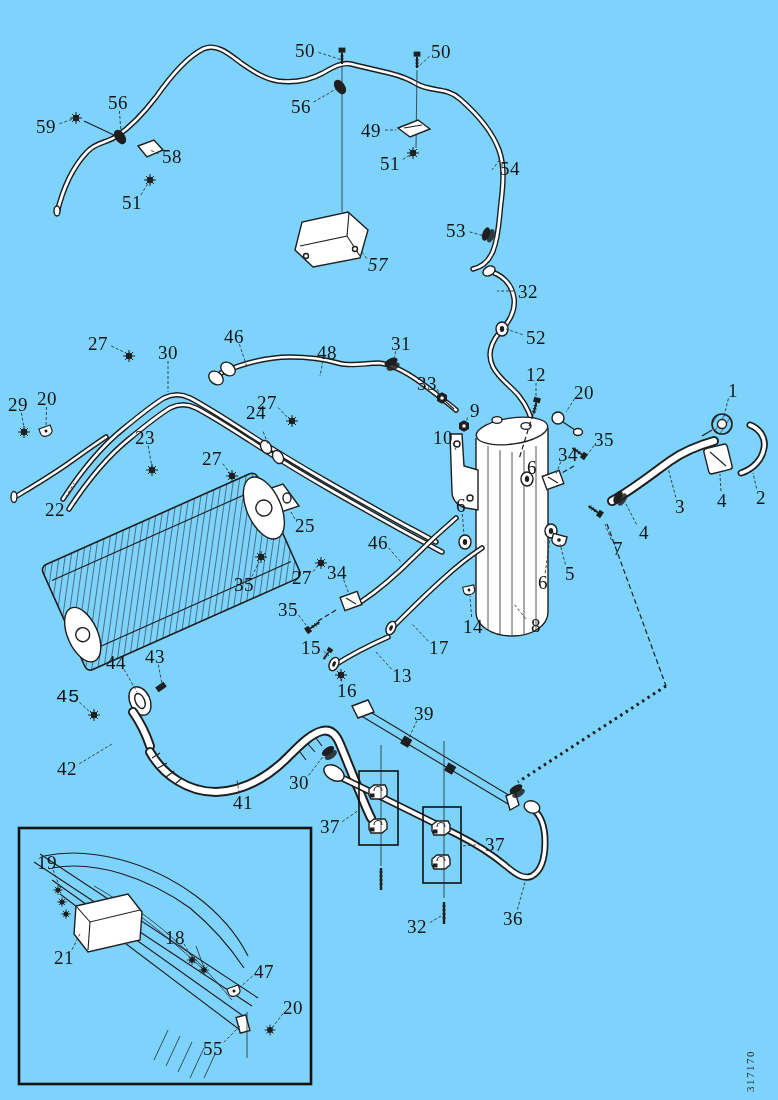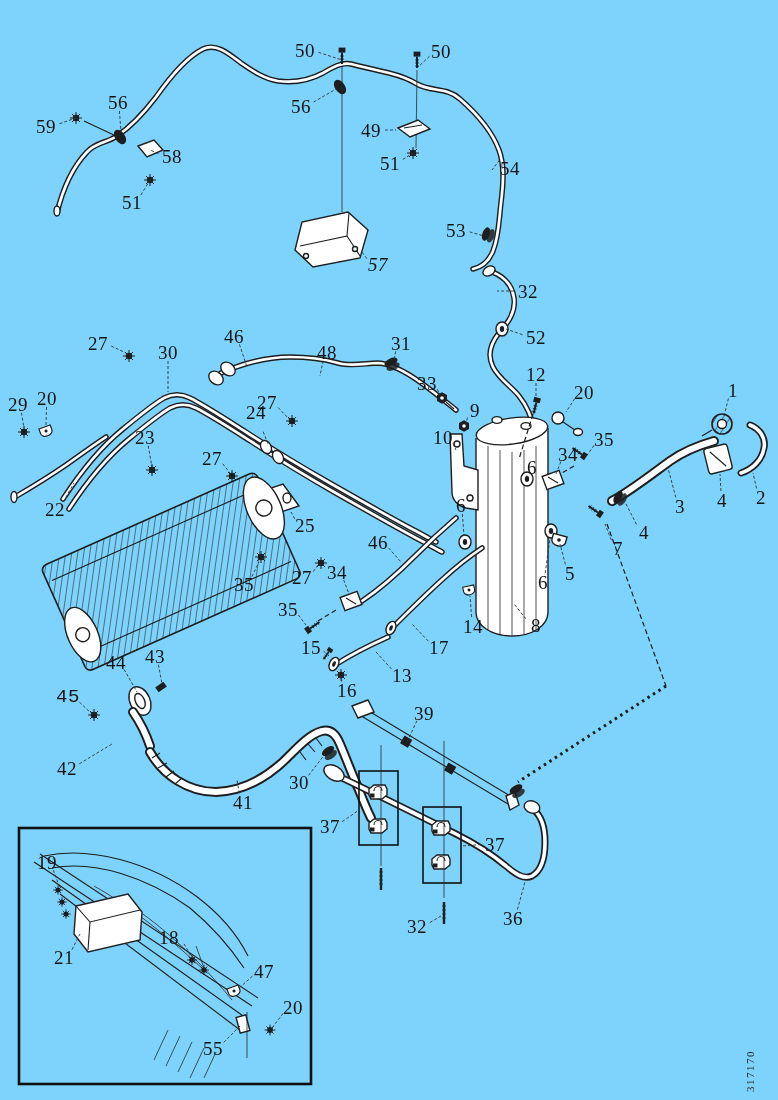--- a/index.html
+++ b/index.html
@@ -437,21 +437,21 @@
       <div class="callout" style="left: 424px; top: 713px;">39</div>
       <div class="callout" style="left: 67px; top: 768px;">42</div>
       <div class="callout" style="left: 299px; top: 782px;">30</div>
       <div class="callout" style="left: 243px; top: 802px;">41</div>
       <div class="callout" style="left: 330px; top: 826px;">37</div>
       <div class="callout" style="left: 495px; top: 844px;">37</div>
       <div class="callout" style="left: 513px; top: 918px;">36</div>
       <div class="callout" style="left: 417px; top: 926px;">32</div>
       <div class="callout" style="left: 47px; top: 862px;">19</div>
       <div class="callout" style="left: 64px; top: 957px;">21</div>
-      <div class="callout" style="left: 169px; top: 937px;">18</div>
+      <div class="callout" style="left: 175px; top: 937px;">18</div>
       <div class="callout" style="left: 264px; top: 971px;">47</div>
       <div class="callout" style="left: 293px; top: 1007px;">20</div>
       <div class="callout" style="left: 213px; top: 1048px;">55</div>
     </div>
 
 <div class="drawing-number">317170</div>
 
 </div>
 
 </body></html>

